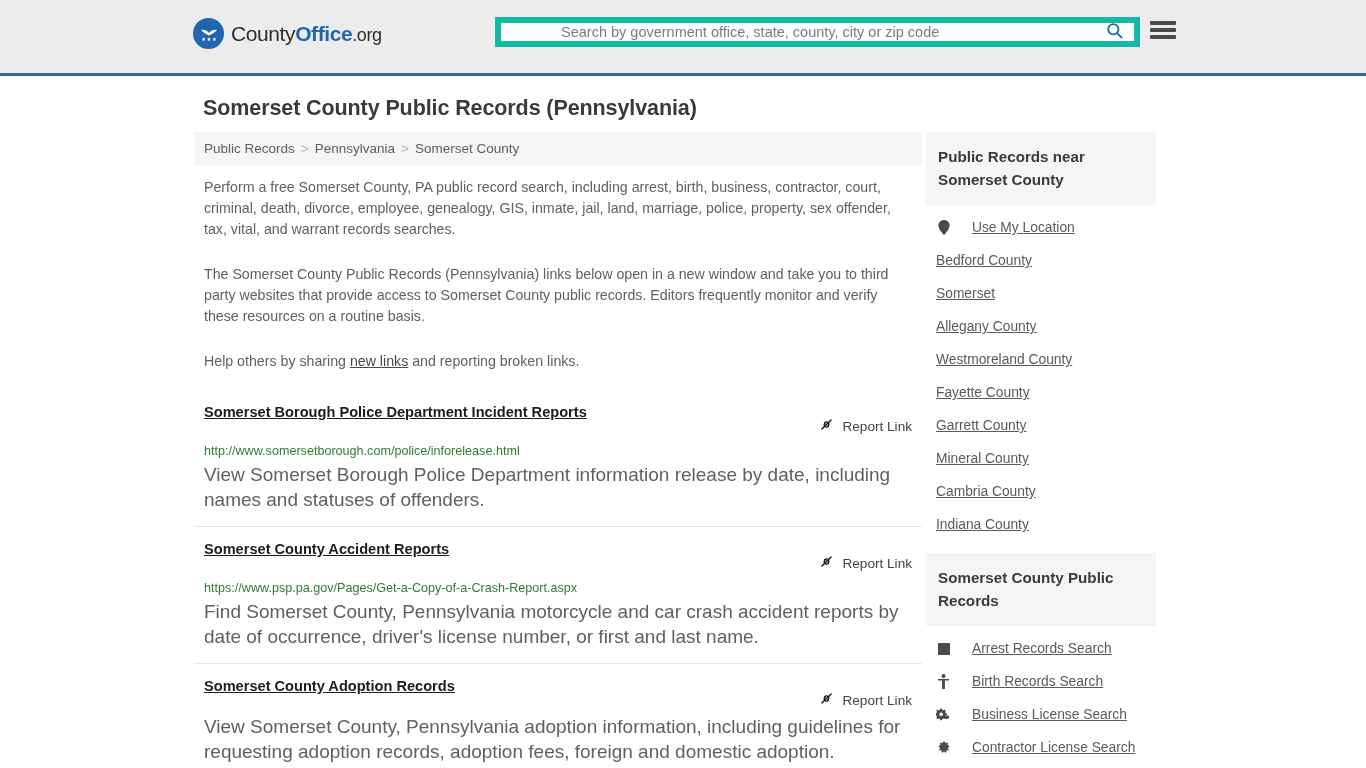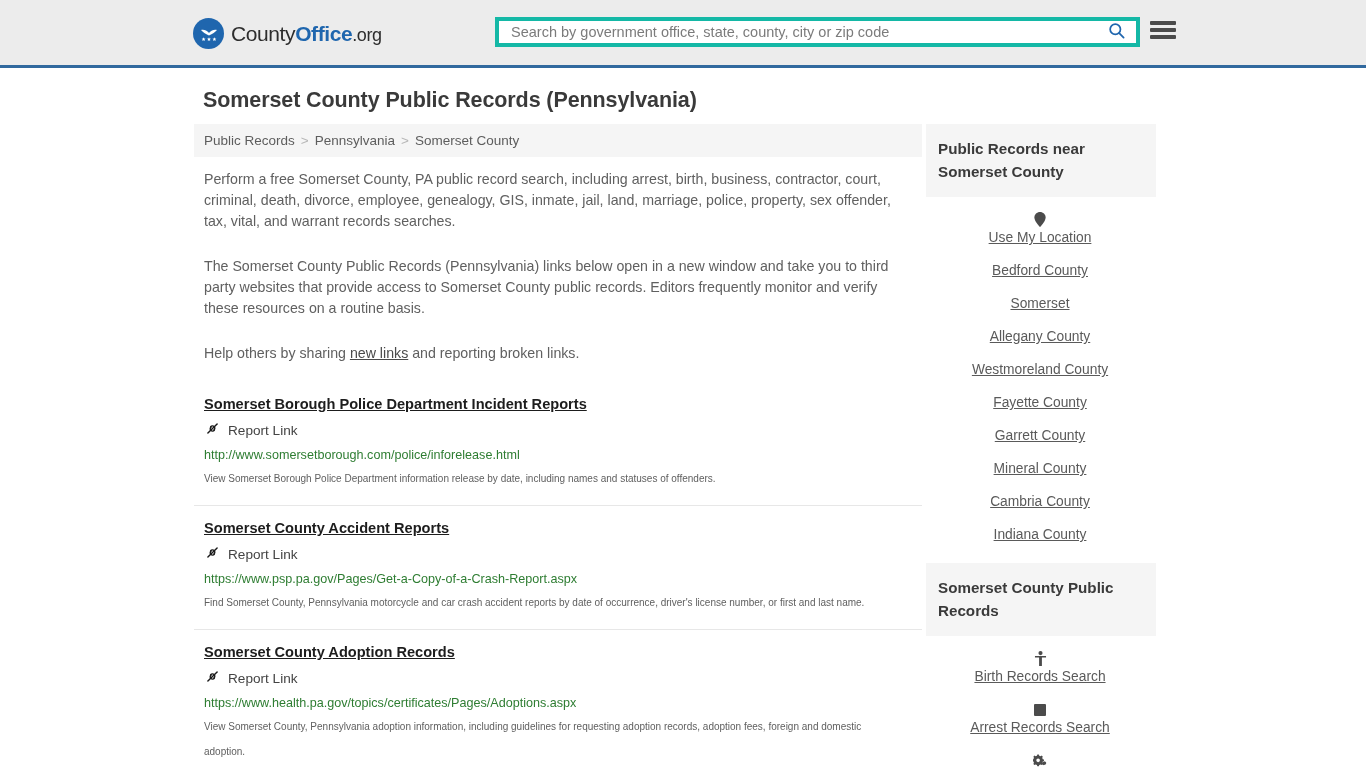--- a/index.html
+++ b/index.html
@@ -6,21 +6,21 @@
   html, body {
     width: 1366px; height: 768px;
     background: #ffffff;
     font-family: "Liberation Sans", sans-serif;
     overflow: hidden;
   }
 
   
   .site-header {
     position: relative;
-    height: 68px;
+    height: 76px;
     background: #ececec;
     border-bottom: 3px solid #31699e;
     display: flex;
     align-items: center;
   }
   .logo-wrap {
     position: absolute;
     left: 193px; top: 18px;
     display: flex; align-items: center; gap: 7px;
     text-decoration: none;
@@ -35,22 +35,22 @@
   .logo-text { font-size: 21px; letter-spacing: -0.4px; white-space: nowrap; }
   .logo-text .t-dark { color: #2d2d2d; }
   .logo-text .t-blue { color: #1f66ae; font-weight: bold; }
   .logo-text .t-org  { color: #2d2d2d; font-size: 18px; }
 
   .search-wrap {
     position: absolute;
     left: 495px; top: 17px;
     width: 645px; height: 30px;
     background: #ffffff;
-    border: 4px solid #14b8a6;
-    display: flex; align-items: flex-start;
+    border: 6px solid #14b8a6;
+    display: flex; align-items: flex-start; padding-left: 48px;
   }
   .search-input {
     flex: 1;
     height: 100%;
     border: none; outline: none;
     background: transparent;
     padding: 0 12px;
     font-family: "Liberation Sans", sans-serif;
     font-size: 14.5px;
     color: #555;
@@ -127,51 +127,50 @@
   .result {
     position: relative;
     border-top: 1px solid #e7e7e7;
     padding: 13px 10px 14px 10px;
   }
   .result:first-child { border-top: none; }
   .result-head {
     display: flex;
     align-items: flex-start;
     justify-content: space-between;
-    flex-direction: column;
   }
   .result-title {
     font-size: 14.6px;
     font-weight: bold;
     color: #1d1d1d;
     text-decoration: underline;
     max-width: 620px;
     line-height: 18px;
   }
   .report-link {
     display: flex; align-items: center; gap: 7px;
     flex-shrink: 0;
     text-decoration: none;
     white-space: nowrap;
-    margin-top: 7px;
+    margin-top: 13px;
   }
   .report-link-label {
     font-size: 13.6px;
     color: #444;
   }
   .result-url {
     display: block;
     font-size: 12.6px;
     color: #2e7d32;
     margin-top: 6px;
     text-decoration: none;
     line-height: 16px;
   }
   .result-desc {
-    font-size: 10px;
+    font-size: 19px;
     color: #606060;
     line-height: 25px;
     margin-top: 3px;
     max-width: 700px;
   }
 
   
   .sidebar {
     position: absolute;
     left: 926px; top: 56px;
@@ -183,23 +182,22 @@
     padding: 13px 12px 14px 12px;
     font-size: 15.2px;
     font-weight: bold;
     color: #3a3a3a;
     line-height: 23px;
   }
   .panel-list { padding: 6px 0 0 0; list-style: none; }
   .panel-list li {
     display: flex;
     align-items: center;
-    gap: 3px;
+    gap: 21px;
     padding: 9px 12px 9px 10px;
-    flex-direction: column;
   }
   .panel-list a {
     font-size: 13.8px;
     color: #5a5a5a;
     text-decoration: underline;
   }
   .side-icon {
     width: 15px; height: 15px;
     flex-shrink: 0;
     display: flex; align-items: center; justify-content: center;
@@ -310,21 +308,20 @@
             <span>
               <svg width="17" height="17" viewBox="0 0 24 24" fill="none" stroke="#1a1a1a" stroke-width="2" stroke-linecap="round">
                 <path d="M9.5 9.5 a3.2 3.2 0 1 1 4.6 4.4"></path>
                 <path d="M14.5 14.5 a3.2 3.2 0 1 1 -4.6 -4.4"></path>
                 <line x1="5.5" y1="18.5" x2="18.5" y2="5.5"></line>
               </svg>
             </span>
             <span class="report-link-label">Report Link</span>
           </a>
         </div>
-        <a class="result-url" href="#">https://www.health.pa.gov/topics/certificates/Pages/Adoptions.aspx</a>
         <div class="result-desc">View Somerset County, Pennsylvania adoption information, including guidelines for requesting adoption records, adoption fees, foreign and domestic adoption.</div>
       </div>
 
       <div class="result">
         <div class="result-head">
           <a class="result-title" href="#">Somerset County Assessment Office Property Records</a>
           <a class="report-link" href="#">
             <span>
               <svg width="17" height="17" viewBox="0 0 24 24" fill="none" stroke="#1a1a1a" stroke-width="2" stroke-linecap="round">
                 <path d="M9.5 9.5 a3.2 3.2 0 1 1 4.6 4.4"></path>
@@ -382,34 +379,34 @@
           <a href="#">Indiana County</a>
         </li>
       </ul>
     </div>
 
     <div class="panel">
       <div class="panel-head">Somerset County Public Records</div>
       <ul class="panel-list">
         <li>
           <span class="side-icon">
+            <svg width="12" height="12" viewBox="0 0 12 12">
+                <rect x="0" y="0" width="12" height="12" rx="1" fill="#4b4b4b"></rect>
+              </svg>
+          </span>
+          <a href="#">Arrest Records Search</a>
+        </li>
+        <li>
+          <span class="side-icon">
             <svg width="13" height="15" viewBox="0 0 13 16" fill="#4b4b4b">
               <circle cx="6.5" cy="2.2" r="2.2"></circle>
               <path d="M0.6 5.4 L12.4 5.4 L12.4 7 L8 7 L8 16 L6.5 16 L6.5 10.5 L6.5 16 L5 16 L5 7 L0.6 7 Z"></path>
             </svg>
           </span>
           <a href="#">Birth Records Search</a>
-        </li>
-        <li>
-          <span class="side-icon">
-            <svg width="12" height="12" viewBox="0 0 12 12">
-                <rect x="0" y="0" width="12" height="12" rx="1" fill="#4b4b4b"></rect>
-              </svg>
-          </span>
-          <a href="#">Arrest Records Search</a>
         </li>
         <li>
           <span class="side-icon">
             <svg width="15" height="14" viewBox="0 0 16 14" fill="#4b4b4b">
               <path d="M6.2 0 l0.5 1.3 1.4 0.55 1.25 -0.6 1.1 1.1 -0.6 1.25 0.55 1.4 1.3 0.5 v1.55 l-1.3 0.5 -0.55 1.4 0.6 1.25 -1.1 1.1 -1.25 -0.6 -1.4 0.55 -0.5 1.3 H4.65 l-0.5 -1.3 -1.4 -0.55 -1.25 0.6 -1.1 -1.1 0.6 -1.25 -0.55 -1.4 -1.3 -0.5 V5.5 l1.3 -0.5 0.55 -1.4 -0.6 -1.25 1.1 -1.1 1.25 0.6 1.4 -0.55 0.5 -1.3 Z M5.45 4.35 a1.95 1.95 0 1 0 0 3.9 a1.95 1.95 0 1 0 0 -3.9 Z" fill-rule="evenodd"></path>
               <path d="M12.9 7.2 l0.35 0.85 0.9 0.35 -0.4 0.85 0.4 0.85 -0.9 0.35 -0.35 0.85 -0.9 -0.2 -0.75 0.5 -0.6 -0.7 -0.9 -0.1 0.05 -0.9 -0.5 -0.75 0.75 -0.5 0.2 -0.9 0.9 0.1 0.8 -0.45 Z"></path>
             </svg>
           </span>
           <a href="#">Business License Search</a>
         </li>

